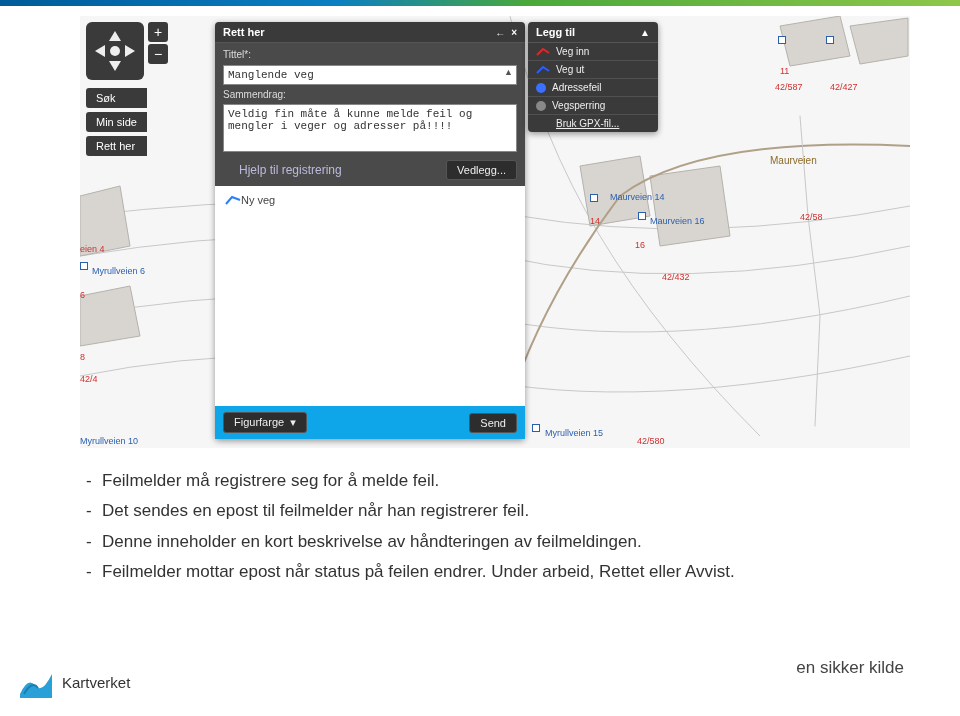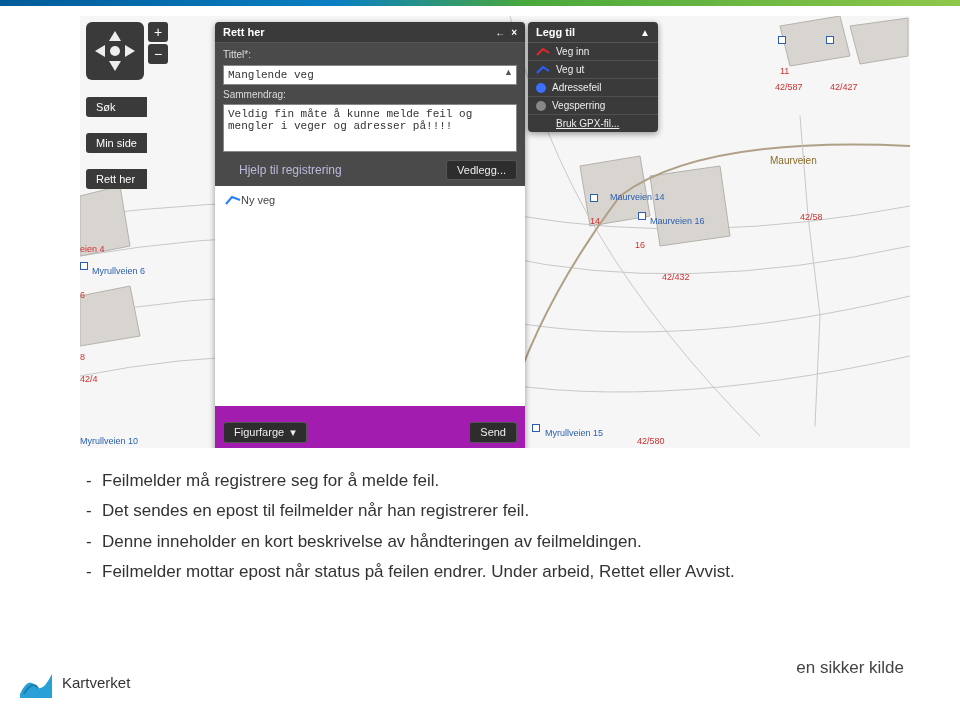--- a/index.html
+++ b/index.html
@@ -8,39 +8,39 @@
   .map-area { position: absolute; top: 16px; left: 80px; width: 830px; height: 432px; background: #f6f6f6; overflow: hidden; }
   .map-bg { position: absolute; inset: 0; }
   .map-bg path { stroke: #c8c8c8; fill: none; stroke-width: 1; }
   .map-bg .road { stroke: #b0a088; stroke-width: 2; }
   .building { fill: #d8d5d0; stroke: #b5b2ac; stroke-width: 1; }
   .blue-line { stroke: #2a7fff; stroke-width: 6; stroke-linecap: round; }
   .nav-pad { position: absolute; top: 6px; left: 6px; width: 58px; height: 58px; background: #3a3a3a; border-radius: 6px; display: flex; align-items: center; justify-content: center; }
   .nav-pad svg { display: block; }
   .zoom-btns { position: absolute; top: 6px; left: 68px; display: flex; flex-direction: column; gap: 2px; }
   .zoom-btn { width: 20px; height: 20px; background: #3a3a3a; color: #fff; font-size: 14px; text-align: center; line-height: 20px; border-radius: 3px; cursor: pointer; }
-  .side-menu { position: absolute; top: 81px; left: 6px; display: flex; flex-direction: column; gap: 16px; }
+  .side-menu { position: absolute; top: 72px; left: 6px; display: flex; flex-direction: column; gap: 4px; }
   .side-menu .mi { background: #3a3a3a; color: #fff; font-size: 11px; padding: 4px 10px; border-radius: 3px 0 0 3px; min-width: 60px; cursor: pointer; }
   .panel { position: absolute; background: #3a3a3a; color: #fff; border-radius: 4px; box-shadow: 0 2px 6px rgba(0,0,0,.4); }
   .panel-header { display: flex; justify-content: space-between; align-items: center; padding: 4px 8px; font-size: 11px; font-weight: bold; border-bottom: 1px solid #555; }
   .panel-header .controls { display: flex; gap: 6px; font-size: 10px; }
   .rett-panel { top: 6px; left: 135px; width: 310px; }
   .rett-body { background: #4a4a4a; padding: 6px 8px; display: flex; flex-direction: column; gap: 4px; }
   .rett-body label { font-size: 10px; color: #ddd; }
   .rett-body input[type=text], .rett-body textarea { width: 100%; background: #fff; color: #333; border: 1px solid #888; font-size: 11px; padding: 3px 4px; font-family: "Courier New", monospace; }
   .rett-body textarea { height: 48px; resize: none; }
   .title-row { position: relative; }
   .title-row .up { position: absolute; right: 4px; top: 3px; font-size: 9px; color: #555; pointer-events: none; }
   .row-hv { display: flex; justify-content: space-between; align-items: center; margin-top: 4px; }
   .help-link { font-size: 12px; color: #bbd; cursor: pointer; padding-left: 16px; }
   .dark-btn { background: #2d2d2d; color: #eee; font-size: 11px; padding: 3px 10px; border-radius: 3px; border: 1px solid #555; cursor: pointer; }
   .canvas-area { background: #fff; height: 220px; position: relative; }
   .canvas-area .nyveg { position: absolute; top: 8px; left: 10px; font-size: 11px; color: #444; display: flex; align-items: center; gap: 0; }
   .canvas-area .nyveg svg { display: inline-block; }
-  .rett-footer { display: flex; justify-content: space-between; padding: 16px 8px; background: #a21caf; }
+  .rett-footer { display: flex; justify-content: space-between; padding: 6px 8px; background: #0ea5e9; align-items: center; }
   .legg-panel { top: 6px; left: 448px; width: 130px; }
   .legg-list { display: flex; flex-direction: column; }
   .legg-item { display: flex; align-items: center; gap: 6px; padding: 3px 8px; font-size: 10px; color: #eee; border-bottom: 1px solid #505050; cursor: pointer; }
   .legg-item .sw { width: 14px; height: 10px; border-radius: 2px; flex-shrink: 0; }
   .legg-item:last-child { border-bottom: none; }
   .map-label { position: absolute; font-size: 9px; color: #2a5fb0; white-space: nowrap; }
   .map-label.street { color: #8b6b2a; font-size: 10px; margin-top: 13px; }
   .map-label.addr { color: #2a5fb0; }
   .map-label.parcel { color: #d03030; margin-top: 36px; }
   .marker { position: absolute; width: 8px; height: 8px; border: 1.5px solid #2a5fb0; background: #fff; }

